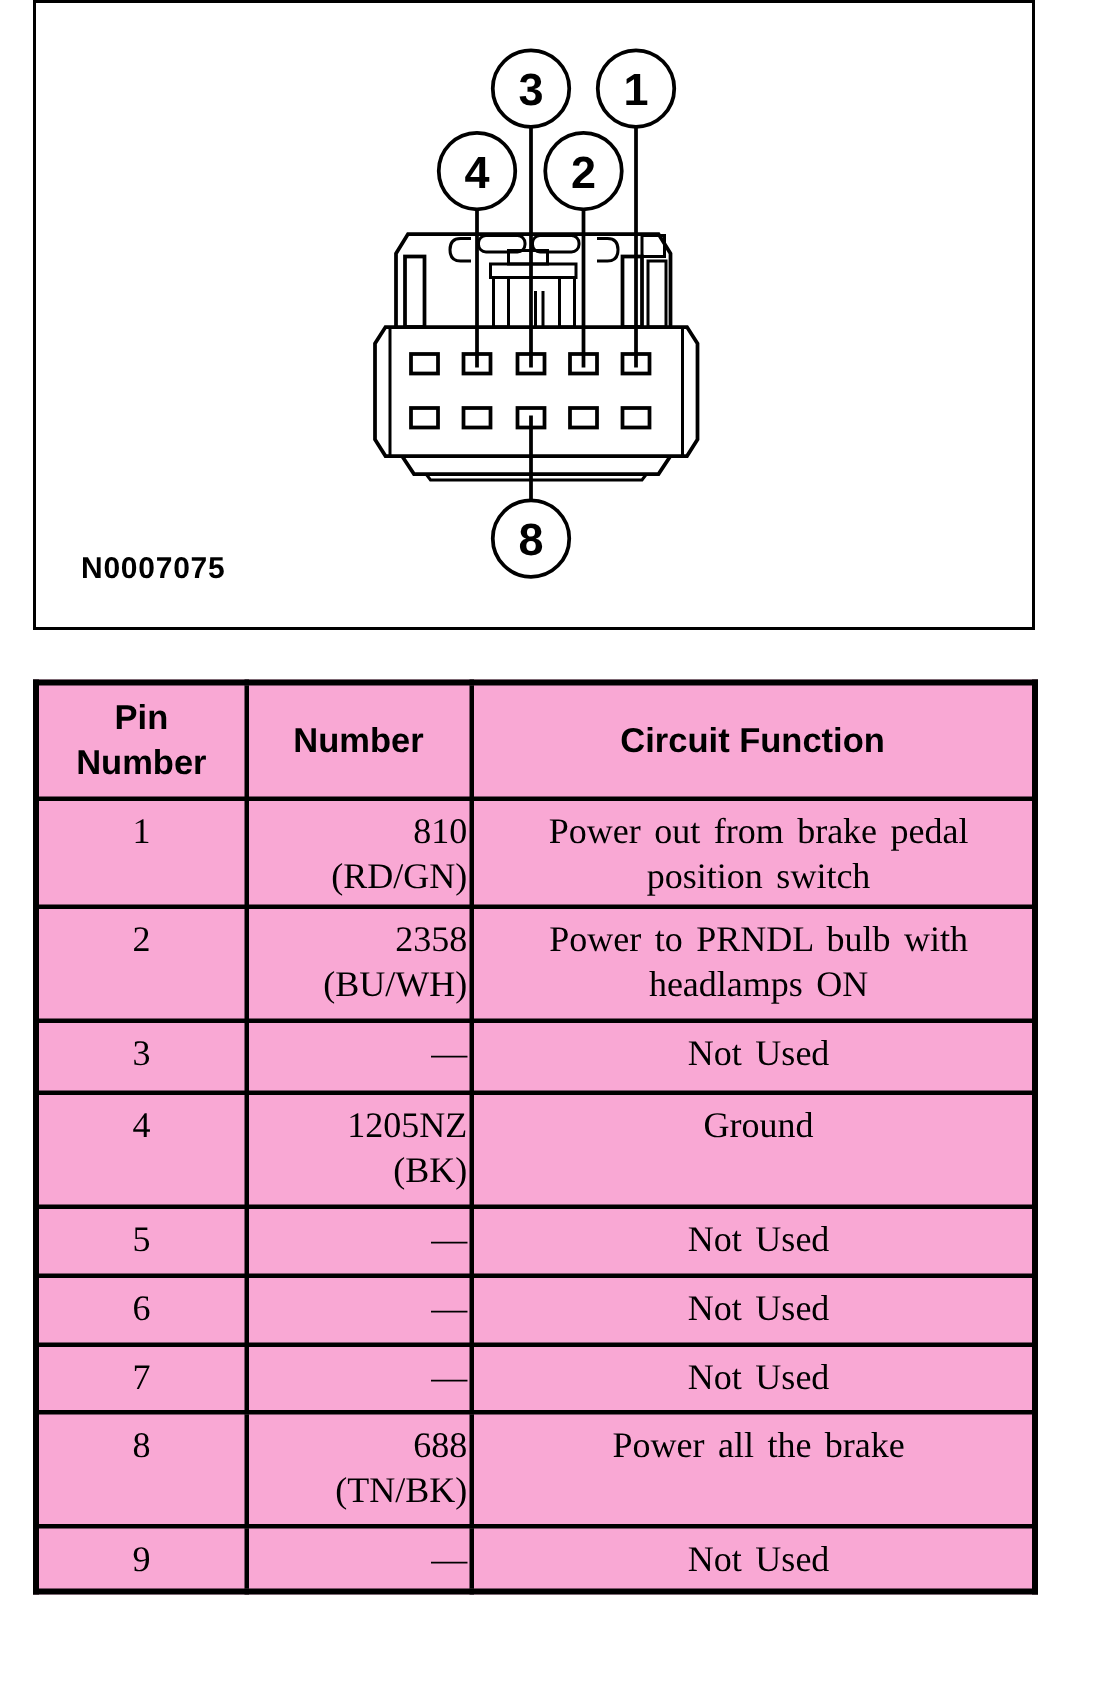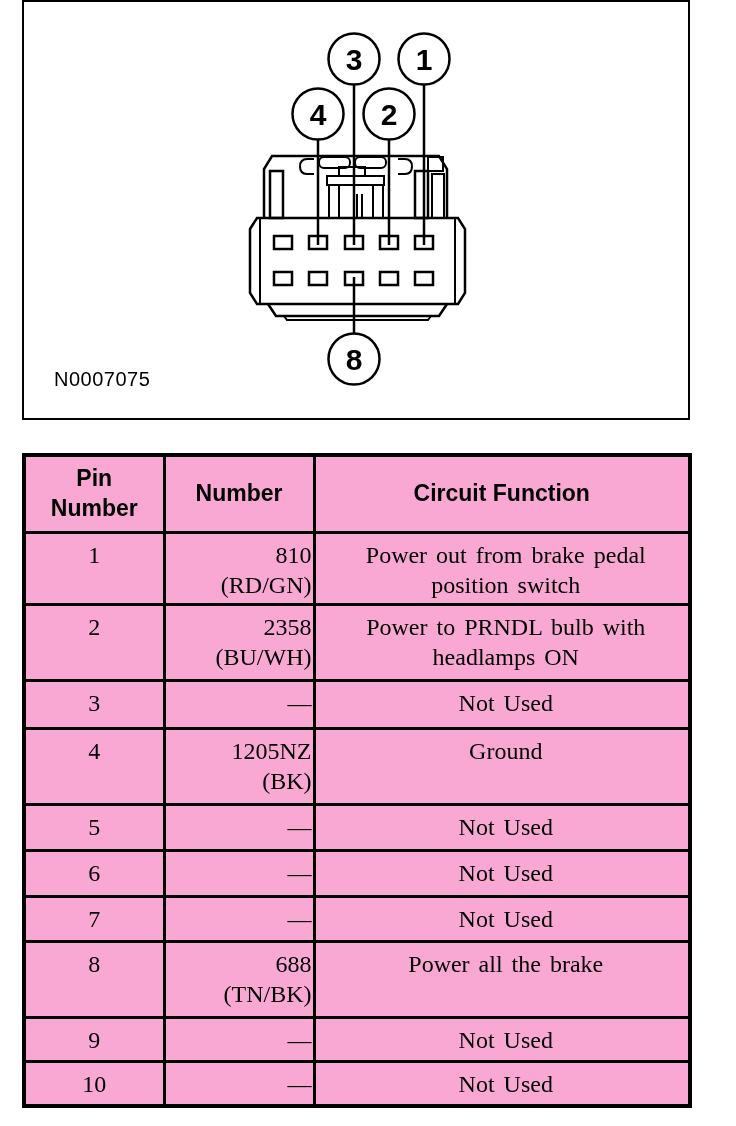--- a/index.html
+++ b/index.html
@@ -52,20 +52,21 @@
     text-anchor: middle;
   }
   .figure-label {
     position: absolute;
     left: 30px;
     top: 366px;
     font-family: "Liberation Sans", sans-serif;
     font-size: 20px;
     letter-spacing: 0.5px;
     color: #000;
+    font-weight: bold;
   }
 
   
   table.pinout {
     position: absolute;
     left: 22px;
     top: 453px;
     width: 666px;
     border-collapse: collapse;
     table-layout: fixed;
@@ -254,21 +255,16 @@
         <td class="pin">8</td>
         <td class="circuit">688
 (TN/BK)</td>
         <td class="fn">Power all the brake</td>
       </tr>
       <tr>
         <td class="pin">9</td>
         <td class="circuit">—</td>
         <td class="fn">Not Used</td>
       </tr>
-      <tr>
-        <td class="pin">10</td>
-        <td class="circuit">—</td>
-        <td class="fn">Not Used</td>
-      </tr>
     </tbody>
   </table>
 
 </div>
 
 </body></html>

